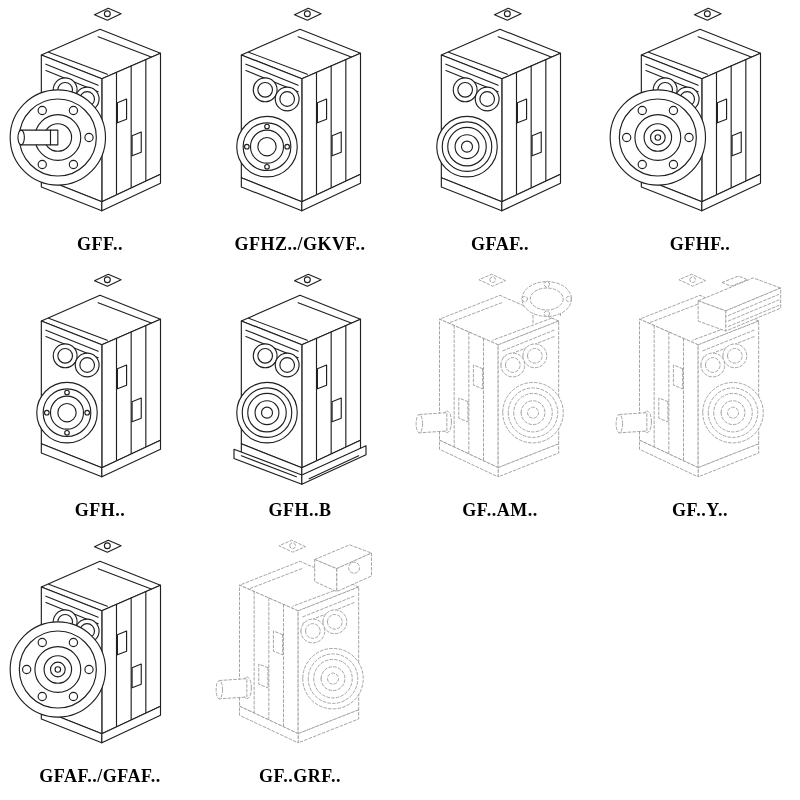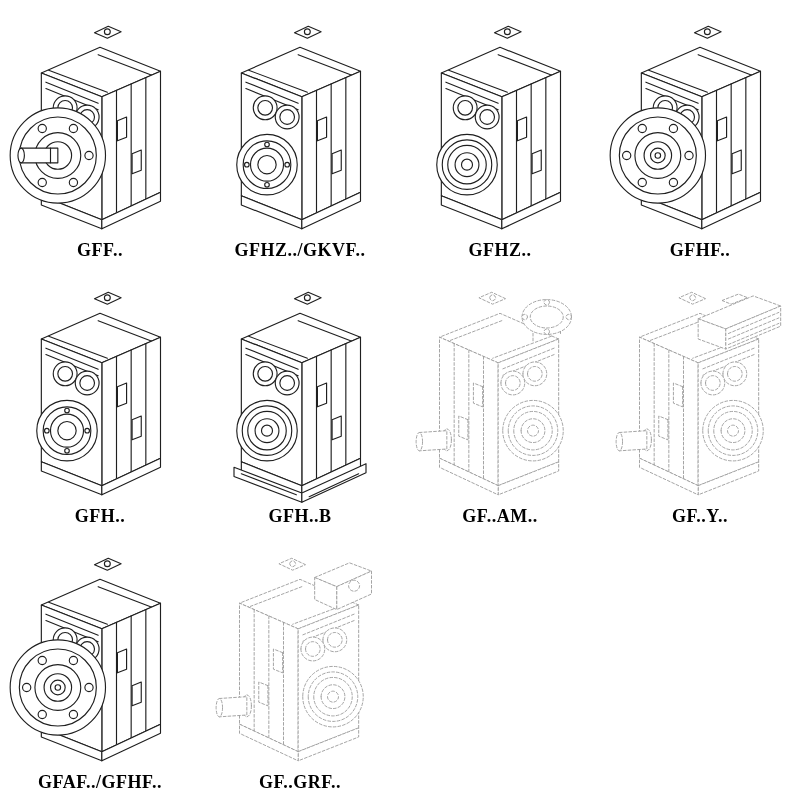--- a/index.html
+++ b/index.html
@@ -6,22 +6,22 @@
   html,body { width:800px; height:800px; background:#ffffff; overflow:hidden; }
   body { font-family:"Liberation Serif", serif; }
   .catalog {
     display:grid;
     grid-template-columns:repeat(4, 200px);
     grid-template-rows:repeat(3, 266px);
     width:800px; height:798px;
   }
   .cell {
     display:flex; flex-direction:column;
-    align-items:center; justify-content:flex-end;
-    padding-bottom:5px; background:#fff;
+    align-items:center; 
+    padding-bottom:5px; background:#fff;gap:12px;
   }
   .drawing {
     width:186px; height:220px;
     fill:none;
     stroke-linejoin:round; stroke-linecap:round;
     stroke-width:1.25;
   }
   .solid { stroke:#1f1f1f; }
   .ghost { stroke:#9c9c9c; stroke-width:1; stroke-dasharray:3 2.2; }
   .label {
@@ -164,21 +164,21 @@
     </svg>
     <figcaption class="label">GFHZ../GKVF..</figcaption>
   </figure>
 
   <figure class="cell">
     <svg class="drawing solid" viewBox="0 0 200 240">
       <use href="#g-housing"></use>
       <use href="#g-bores"></use>
       <use href="#g-hub-bearing"></use>
     </svg>
-    <figcaption class="label">GFHZ..</figcaption>
+    <figcaption class="label">GFAF..</figcaption>
   </figure>
 
   <figure class="cell">
     <svg class="drawing solid" viewBox="0 0 200 240">
       <use href="#g-housing"></use>
       <use href="#g-bores"></use>
       <use href="#g-flange"></use>
       <use href="#g-flange-center"></use>
     </svg>
     <figcaption class="label">GFHF..</figcaption>
@@ -229,21 +229,21 @@
     <figcaption class="label">GF..Y..</figcaption>
   </figure>
 
   <figure class="cell">
     <svg class="drawing solid" viewBox="0 0 200 240">
       <use href="#g-housing"></use>
       <use href="#g-bores"></use>
       <use href="#g-flange"></use>
       <use href="#g-flange-center"></use>
     </svg>
-    <figcaption class="label">GFAF../GFHF..</figcaption>
+    <figcaption class="label">GFAF../GFAF..</figcaption>
   </figure>
 
 
   <figure class="cell">
     <svg class="drawing ghost" viewBox="0 0 200 240">
       <g transform="translate(200,0) scale(-1,1)">
         <use href="#g-housing"></use>
         <use href="#g-bores"></use>
         <use href="#g-hub-bearing"></use>
       </g>

